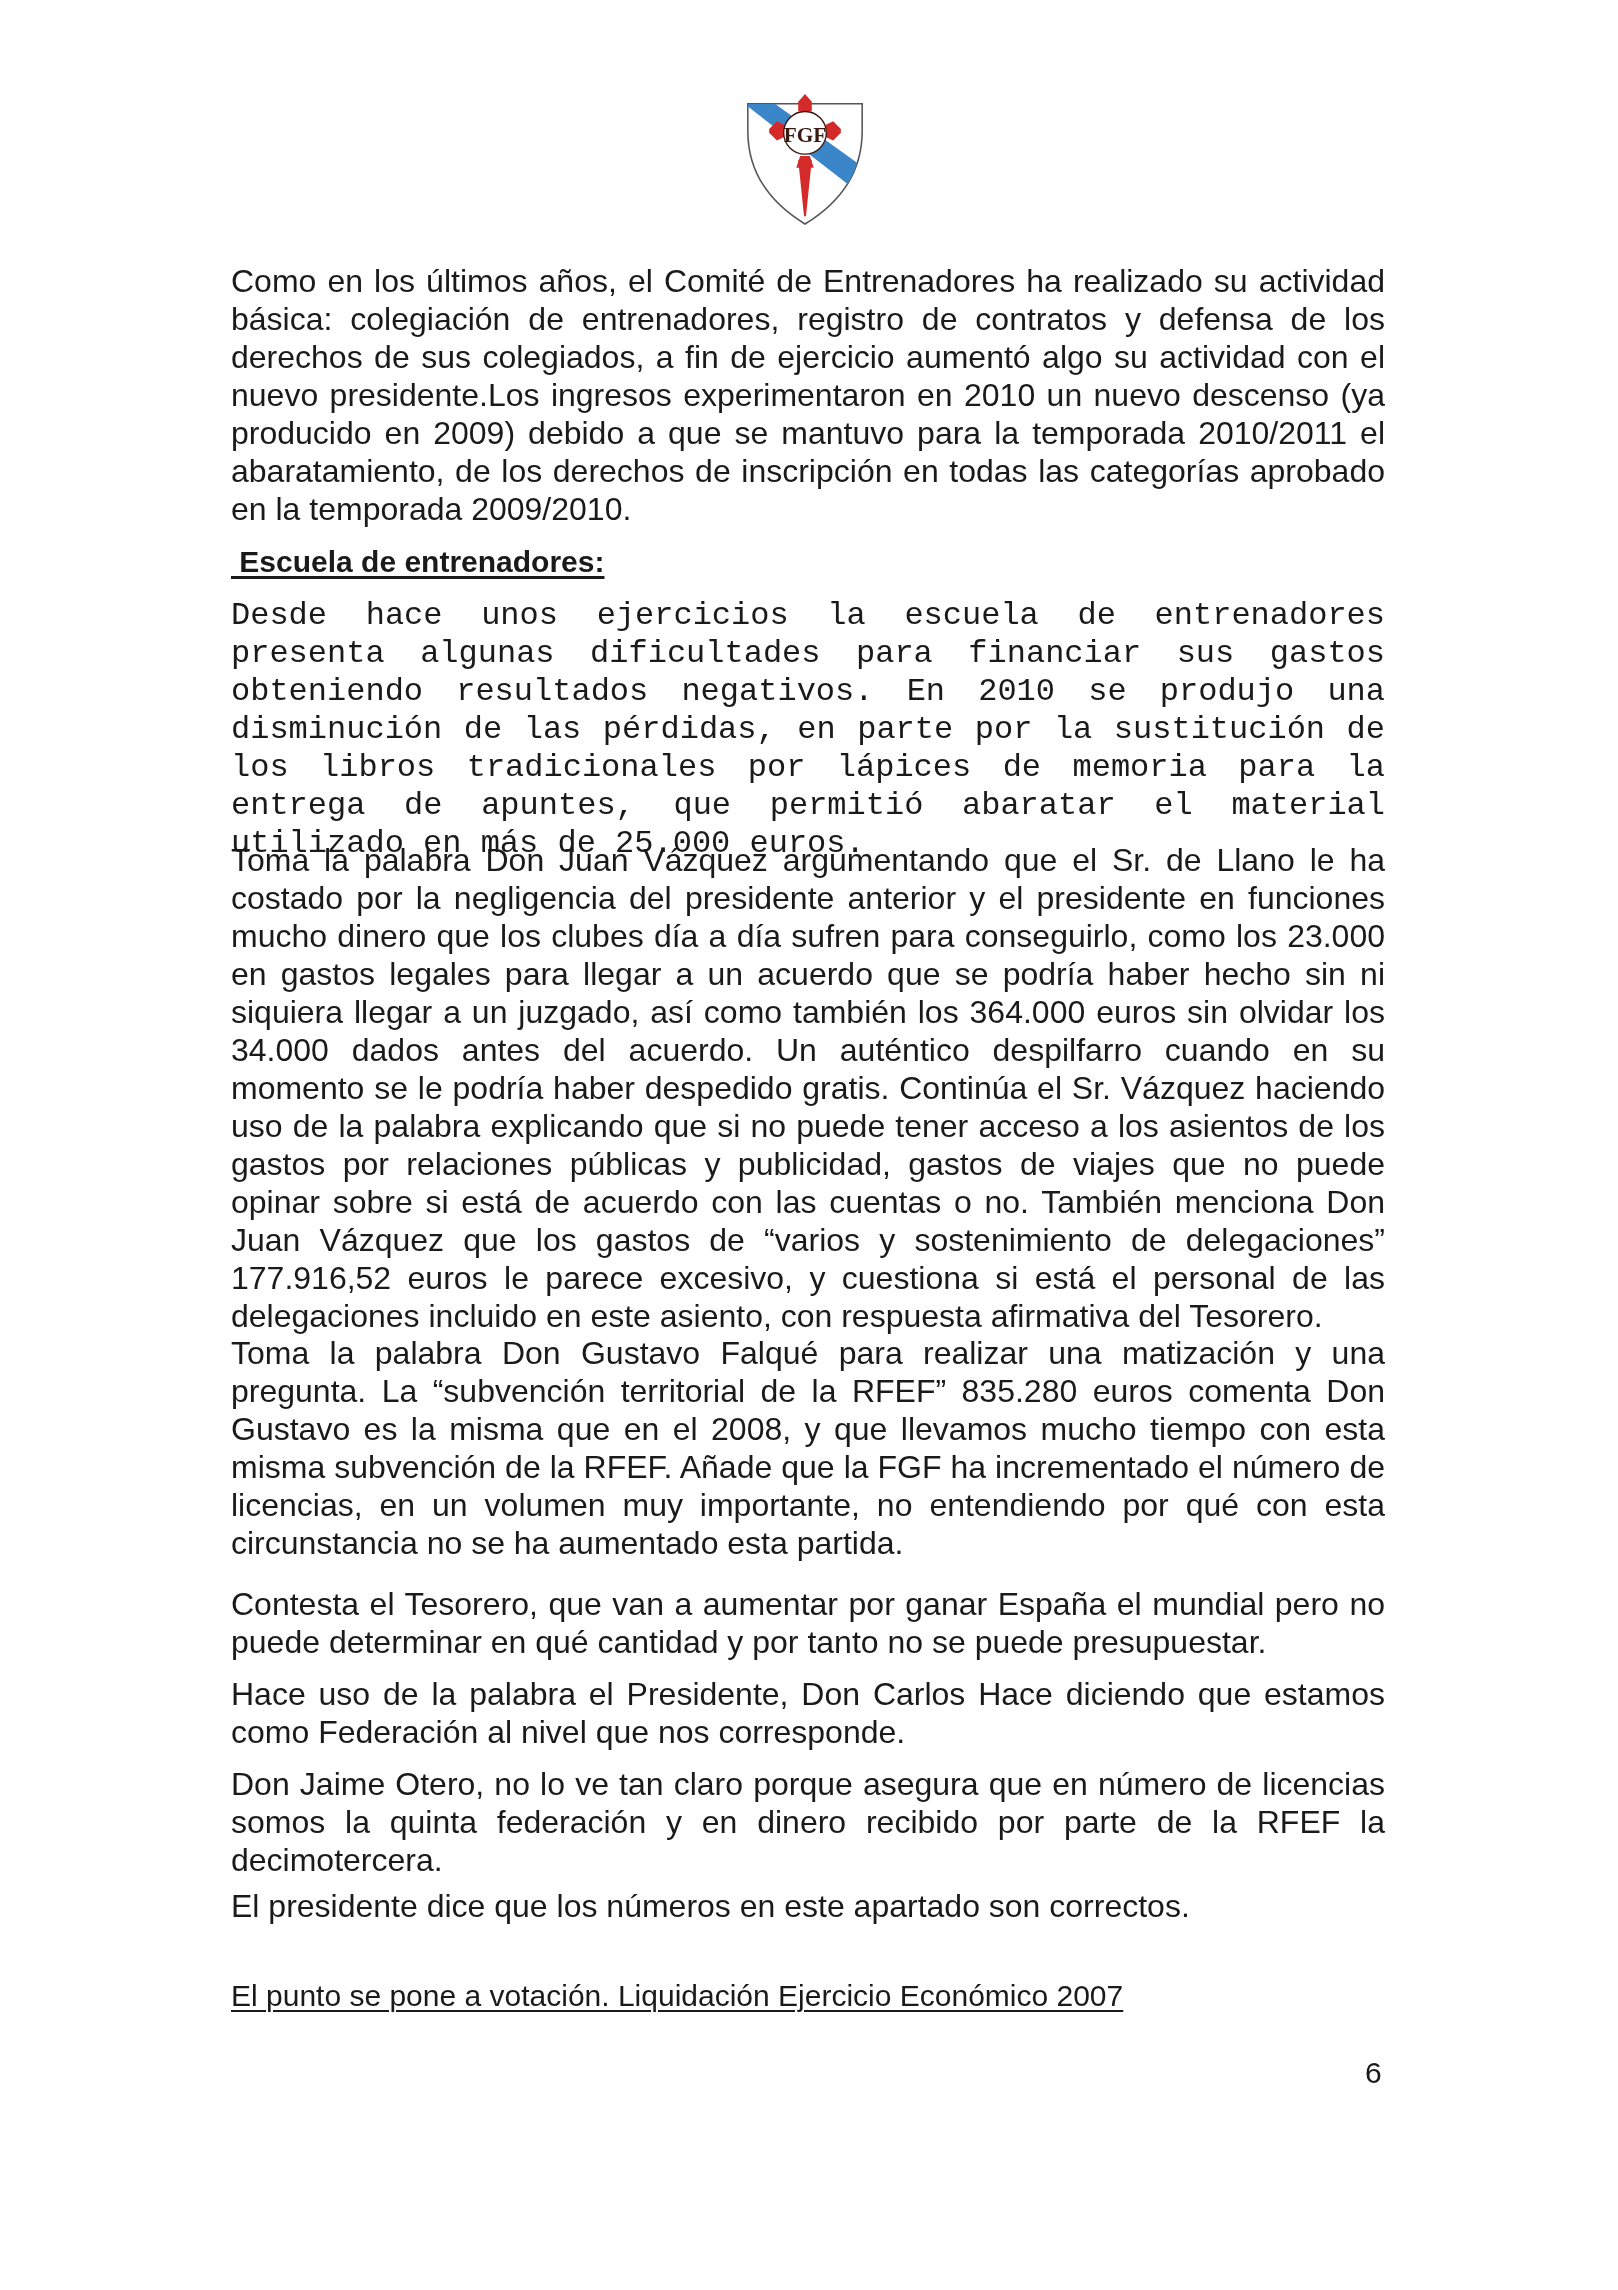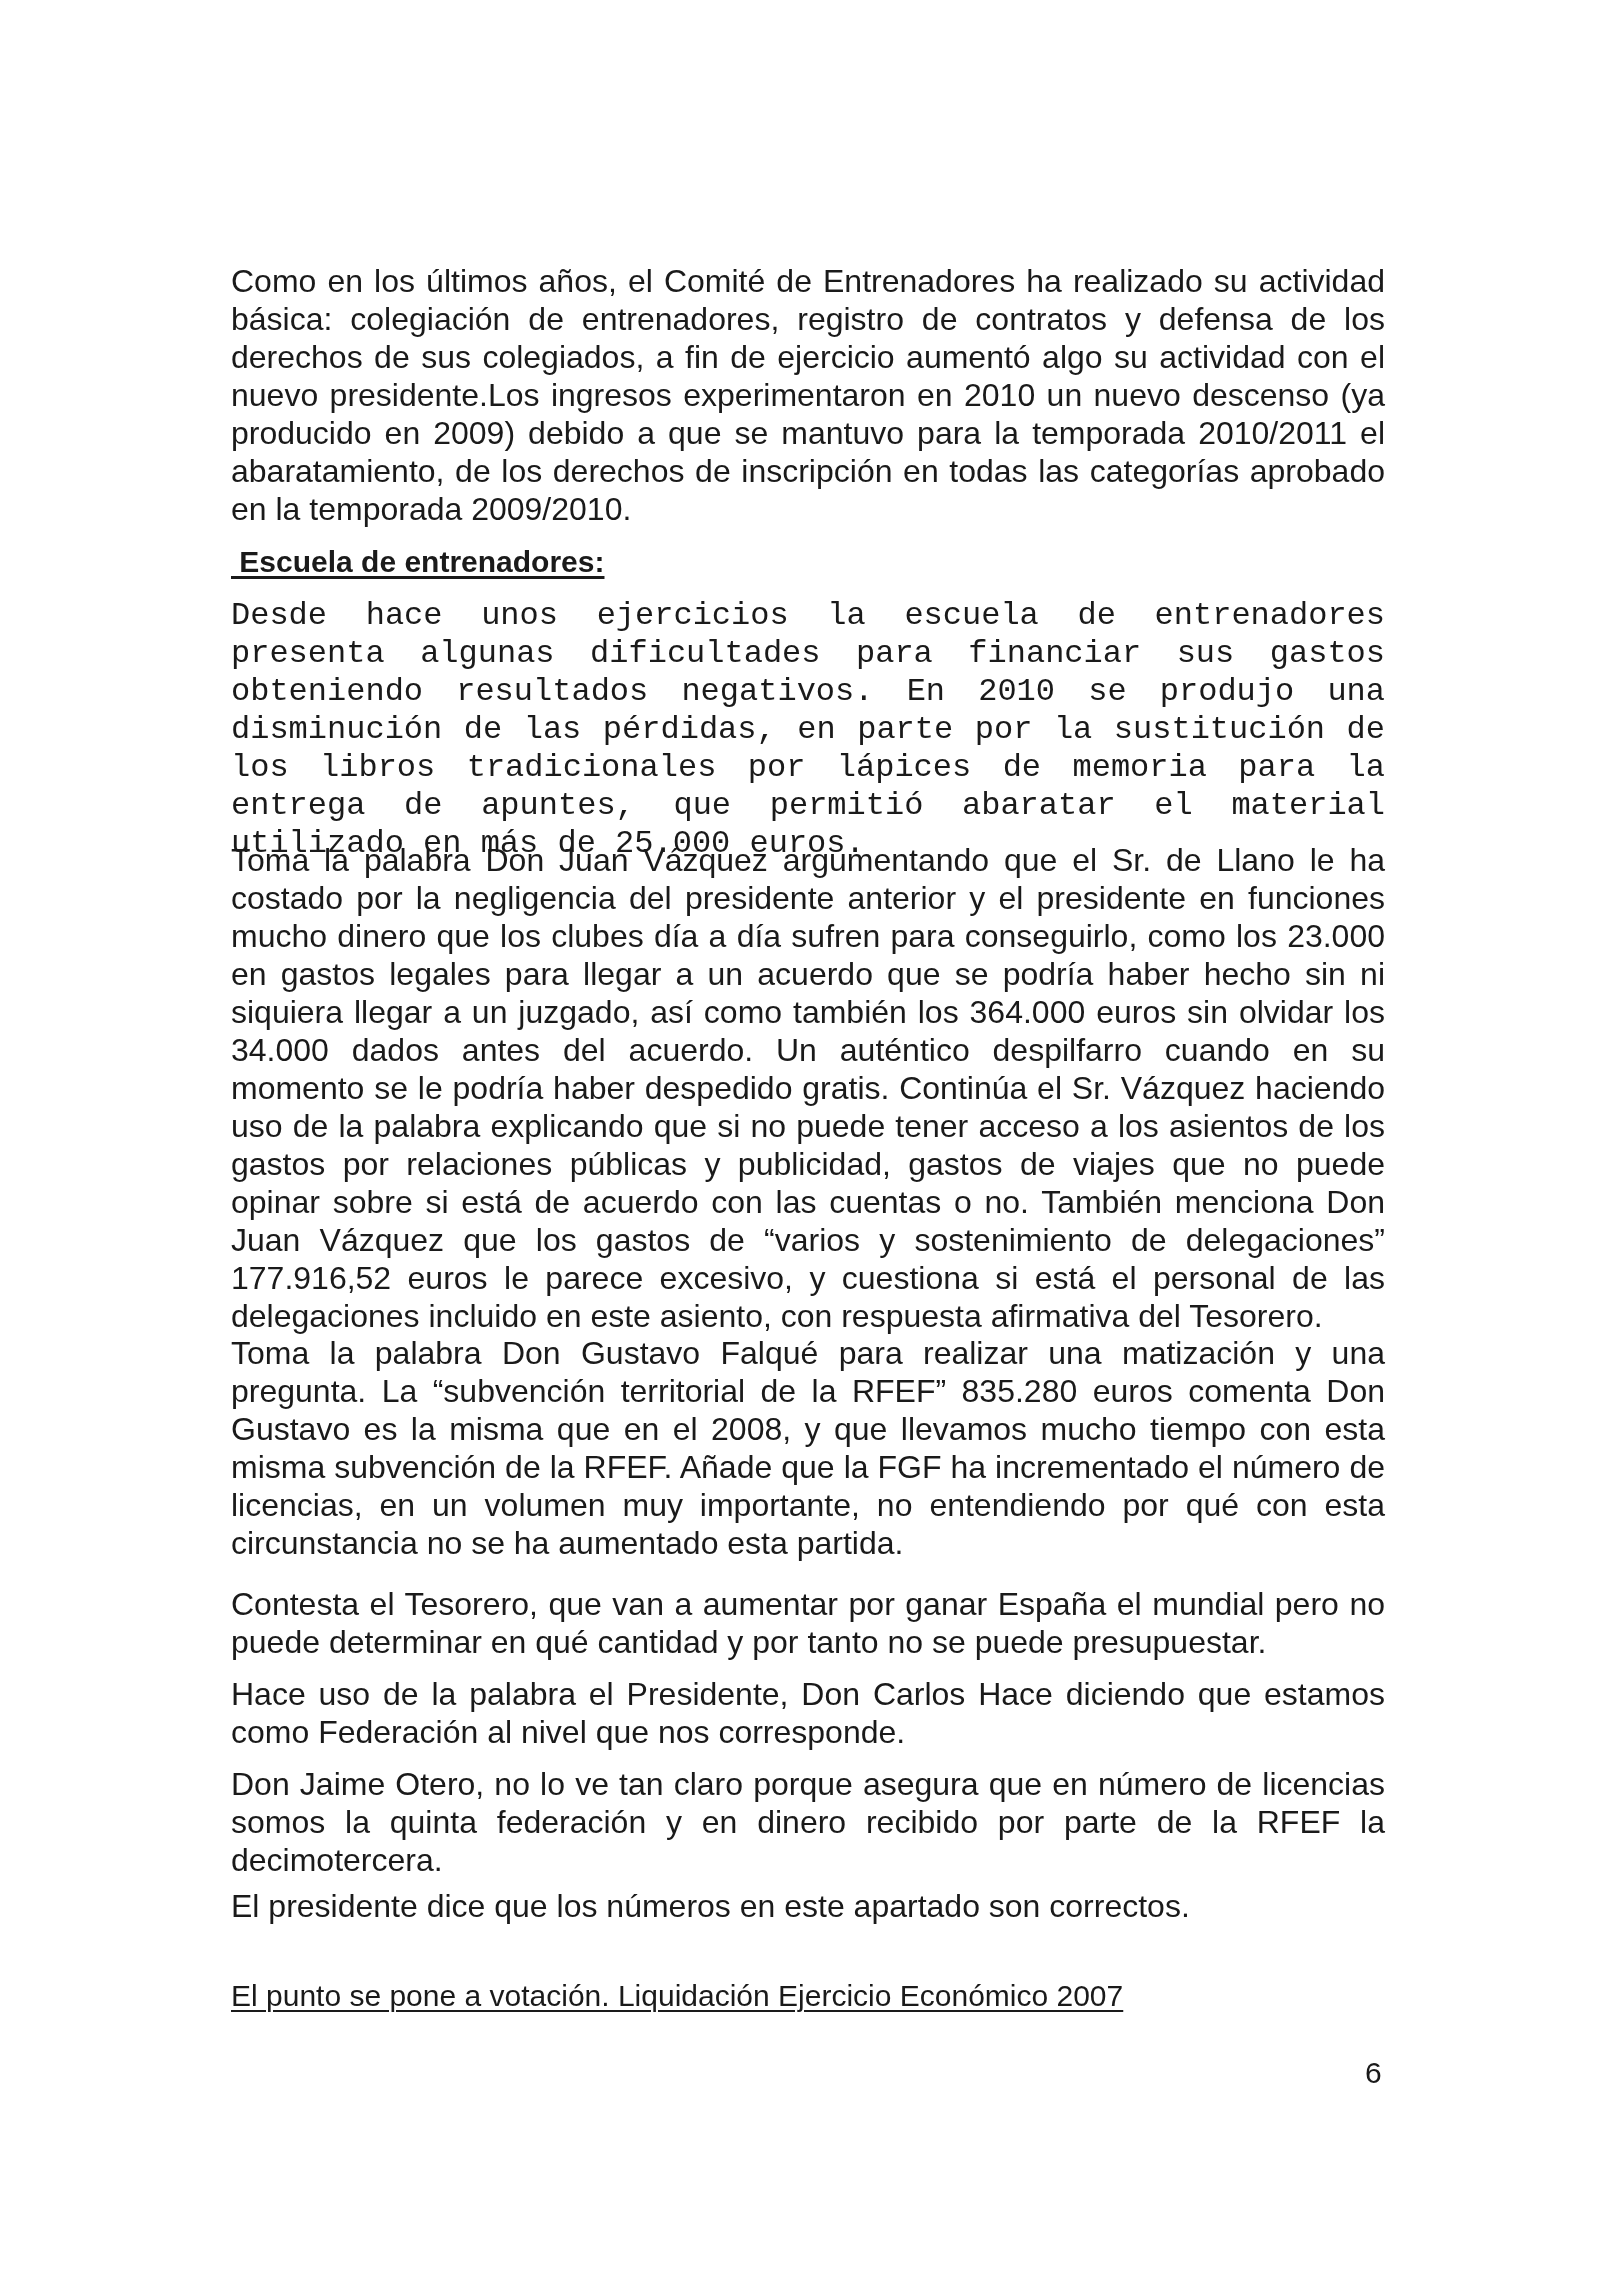--- a/index.html
+++ b/index.html
@@ -79,20 +79,40 @@
   #p5 { top: 1585px; }
   #p6 { top: 1675px; }
   #p7 { top: 1765px; }
   #p8 { top: 1887px; }
 </style>
 </head>
 <body>
 
 <div class="page">
 
+  <div class="logo">
+    <svg width="126" height="136" viewBox="0 0 130 140">
+      <defs>
+        <clipPath id="shieldClip">
+          <path d="M6 12 L124 12 L124 40 Q124 100 65 136 Q6 100 6 40 Z"></path>
+        </clipPath>
+      </defs>
+      <path d="M6 12 L124 12 L124 40 Q124 100 65 136 Q6 100 6 40 Z" fill="#ffffff" stroke="#555555" stroke-width="1.6"></path>
+      <g clip-path="url(#shieldClip)">
+        <polygon points="0,10 20,2 140,88 126,108" fill="#3a86c8"></polygon>
+      </g>
+      <polygon points="58,70 72,70 66,128 64,128" fill="#d42a2a"></polygon>
+      <polygon points="60,66 70,66 74,78 56,78" fill="#d42a2a"></polygon>
+      <path d="M58 10 L65 2 L72 10 L72 20 L58 20 Z" fill="#d42a2a"></path>
+      <path d="M28 38 L36 30 L44 34 L44 46 L36 50 L28 42 Z" fill="#d42a2a"></path>
+      <path d="M102 38 L94 30 L86 34 L86 46 L94 50 L102 42 Z" fill="#d42a2a"></path>
+      <circle cx="65" cy="42" r="22" fill="#ffffff" stroke="#3a1a10" stroke-width="1.4"></circle>
+      <text x="65" y="51" text-anchor="middle" font-family="Liberation Serif, serif" font-size="22" font-weight="bold" fill="#3a1a10">FGF</text>
+    </svg>
+  </div>
 
   <p id="p1" class="body-text">Como en los últimos años, el Comité de Entrenadores ha realizado su actividad básica: colegiación de entrenadores, registro de contratos y defensa de los derechos de sus colegiados,  a fin de ejercicio aumentó algo su actividad con el nuevo presidente.Los ingresos experimentaron en 2010 un nuevo descenso (ya producido en 2009) debido a que se mantuvo para la temporada 2010/2011 el abaratamiento, de los derechos de inscripción en todas las categorías  aprobado en la temporada 2009/2010.</p>
 
   <p class="heading"> Escuela de entrenadores:</p>
 
   <p id="p2" class="body-text">Desde hace unos ejercicios la escuela de entrenadores presenta algunas dificultades para financiar sus gastos obteniendo resultados negativos. En 2010 se produjo una disminución de las pérdidas, en parte por la sustitución de los libros tradicionales por lápices de memoria para la entrega de apuntes, que permitió abaratar el material utilizado en más de 25.000 euros.</p>
 
   <p id="p3" class="body-text">Toma la palabra Don Juan Vázquez argumentando que el Sr. de Llano le ha costado por la negligencia del presidente anterior y el presidente en funciones mucho dinero que los clubes día a día sufren para conseguirlo, como los 23.000 en gastos legales para llegar a un acuerdo que se podría haber hecho sin ni siquiera llegar a un juzgado, así como también los 364.000 euros sin olvidar los 34.000 dados antes del acuerdo. Un auténtico despilfarro cuando en su momento se le podría haber despedido gratis. Continúa el Sr. Vázquez haciendo uso de la palabra explicando que si no puede tener acceso a los asientos de los gastos por relaciones públicas y publicidad, gastos de viajes que no puede opinar sobre si está de acuerdo con las cuentas o no. También menciona Don Juan Vázquez que los gastos de “varios y sostenimiento de delegaciones” 177.916,52 euros le parece excesivo, y cuestiona si está el personal de las delegaciones incluido en este asiento, con respuesta afirmativa del Tesorero.</p>
 
   <p id="p4" class="body-text">Toma la palabra Don Gustavo Falqué para realizar una matización y una pregunta. La “subvención territorial de la RFEF” 835.280 euros comenta Don Gustavo es la misma que en el 2008, y que llevamos mucho tiempo con esta misma subvención de la RFEF. Añade que la FGF ha incrementado el número de licencias, en un volumen muy importante, no entendiendo por qué con esta circunstancia no se ha aumentado esta partida.</p>

